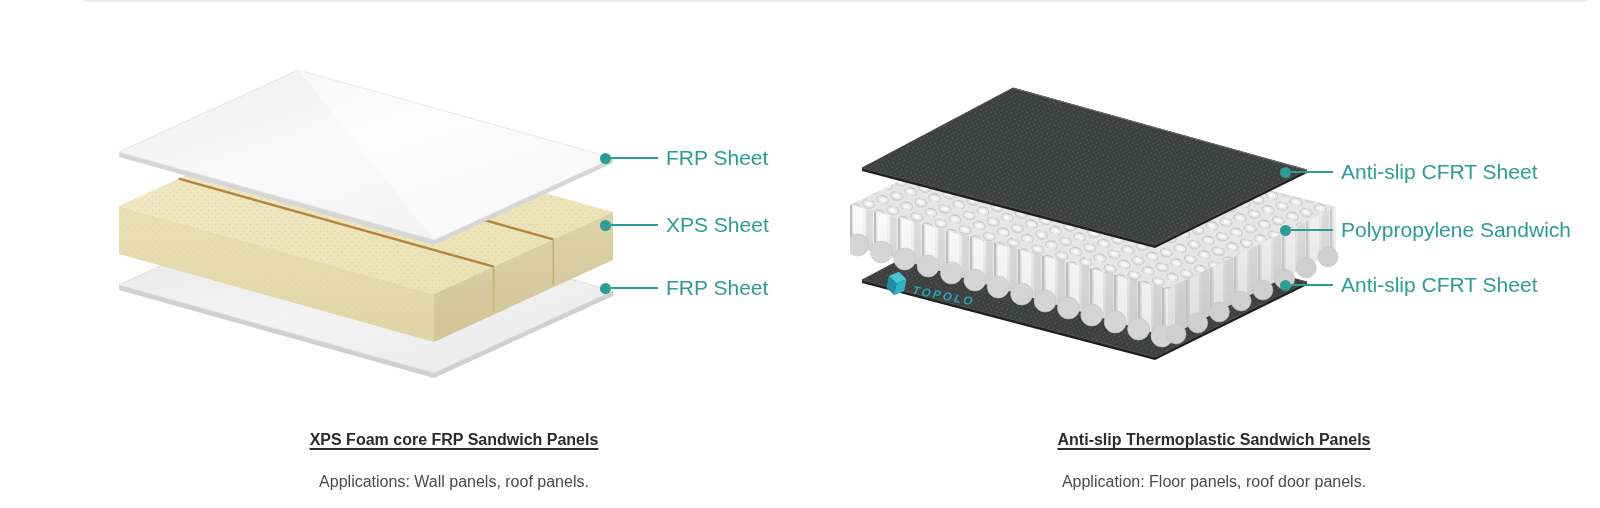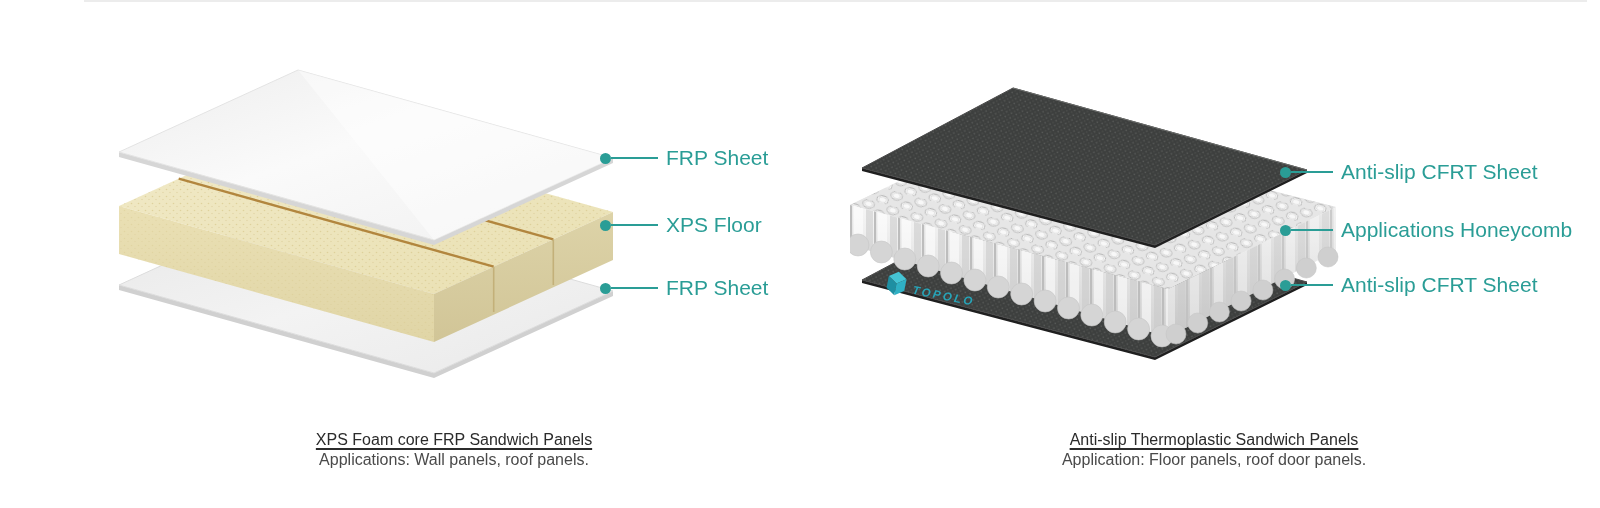--- a/index.html
+++ b/index.html
@@ -18,24 +18,24 @@
   
   .callout{position:absolute;display:flex;align-items:center;height:28px;}
   .callout .dot{width:11px;height:11px;border-radius:50%;background:var(--accent);flex:none;}
   .callout .line{height:2px;background:var(--accent);flex:none;}
   .callout .txt{margin-left:8px;font-size:21px;color:var(--accent);white-space:nowrap;}
   .callout.cl-left .line{width:47px;}
   .callout.cl-right .line{width:42px;}
   
   .caption{position:absolute;top:430px;transform:translateX(-50%);text-align:center;white-space:nowrap;}
   .caption .ttl{
-    font-size:16px;font-weight:normal;color:#2b2b2b;line-height:20px;
+    font-size:16px;font-weight:bold;color:#2b2b2b;line-height:20px;
     text-decoration:underline;text-underline-offset:3px;text-decoration-thickness:1.5px;
   }
-  .caption .sub{margin-top:0;font-size:16px;color:#4a4a4a;line-height:19px;}
+  .caption .sub{margin-top:22px;font-size:16px;color:#4a4a4a;line-height:19px;}
 </style>
 </head>
 <body>
 
 <div class="stage">
 
   <div class="top-divider"></div>
 
   <svg class="diagram" style="left:95px;top:48px" width="560" height="335" viewBox="0 0 560 335">
     <defs>
@@ -172,37 +172,37 @@
   </svg>
 
   <div class="callout cl-left" style="left:600px;top:144px">
     <span class="dot"></span>
     <span class="line"></span>
     <span class="txt">FRP Sheet</span>
   </div>
   <div class="callout cl-left" style="left:600px;top:211px">
     <span class="dot"></span>
     <span class="line"></span>
-    <span class="txt">XPS Floor</span>
+    <span class="txt">XPS Sheet</span>
   </div>
   <div class="callout cl-left" style="left:600px;top:274px">
     <span class="dot"></span>
     <span class="line"></span>
     <span class="txt">FRP Sheet</span>
   </div>
 
   <div class="callout cl-right" style="left:1280px;top:158px">
     <span class="dot"></span>
     <span class="line"></span>
     <span class="txt">Anti-slip CFRT Sheet</span>
   </div>
   <div class="callout cl-right" style="left:1280px;top:216px">
     <span class="dot"></span>
     <span class="line"></span>
-    <span class="txt">Applications Honeycomb</span>
+    <span class="txt">Polypropylene Sandwich</span>
   </div>
   <div class="callout cl-right" style="left:1280px;top:271px">
     <span class="dot"></span>
     <span class="line"></span>
     <span class="txt">Anti-slip CFRT Sheet</span>
   </div>
 
   <div class="caption" style="left:454px">
     <div class="ttl">XPS Foam core FRP Sandwich Panels</div>
     <div class="sub">Applications: Wall panels, roof panels.</div>

